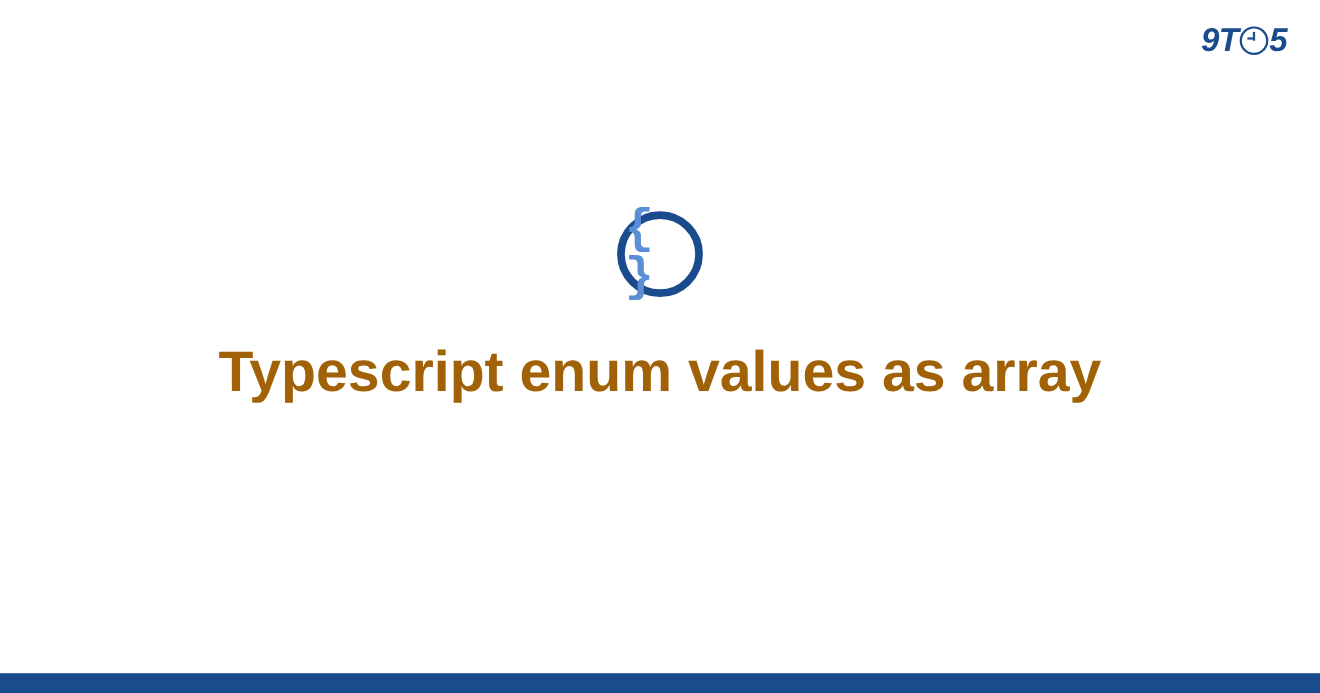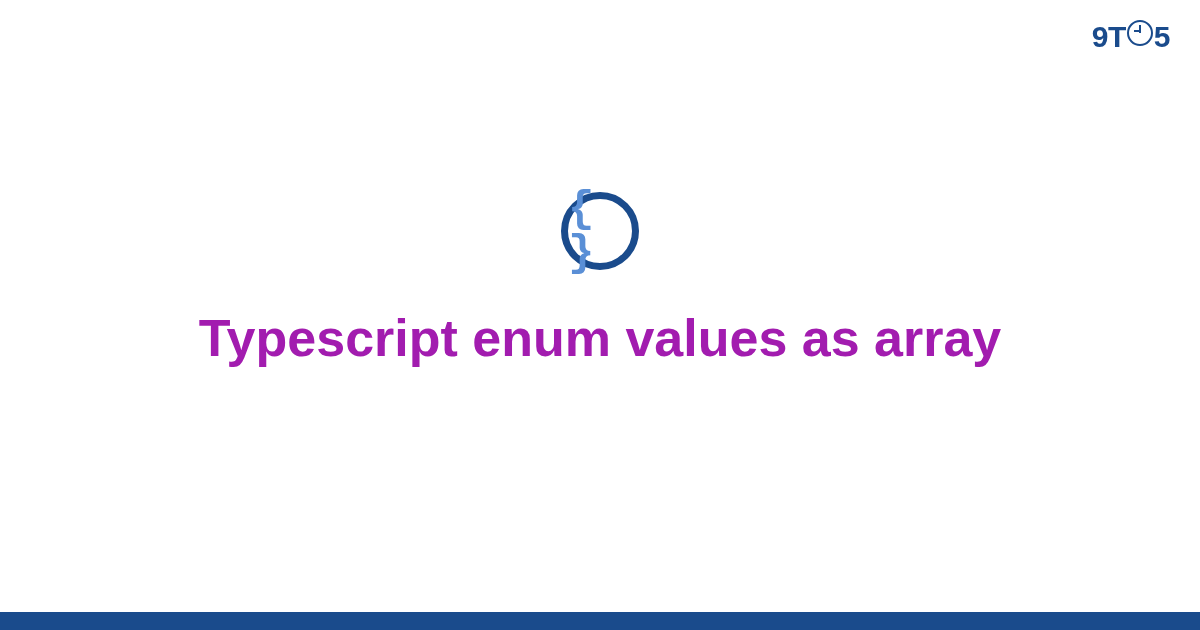--- a/index.html
+++ b/index.html
@@ -19,20 +19,22 @@
       position: absolute;
       top: 20px;
       right: 30px;
     }
     .logo {
       font-size: 30px;
       font-weight: bold;
       color: #1a4b8c;
       letter-spacing: -0.5px;
       display: flex;
+      align-items: center;
+      font-style: italic;
     }
     .logo-9t {
       color: #1a4b8c;
     }
     .logo-clock {
       display: inline-flex;
       align-items: center;
       justify-content: center;
       width: 26px;
       height: 26px;
@@ -92,21 +94,21 @@
       font-size: 44px;
       font-weight: bold;
       color: #5a8fd6;
       font-family: 'Courier New', monospace;
       letter-spacing: -4px;
       line-height: 1;
     }
     .title {
       font-size: 52px;
       font-weight: bold;
-      color: #a21caf;
+      color: #a16207;
       text-align: center;
     }
     .footer-bar {
       position: absolute;
       bottom: 0;
       left: 0;
       width: 100%;
       height: 18px;
       background: #1a4b8c;
     }

